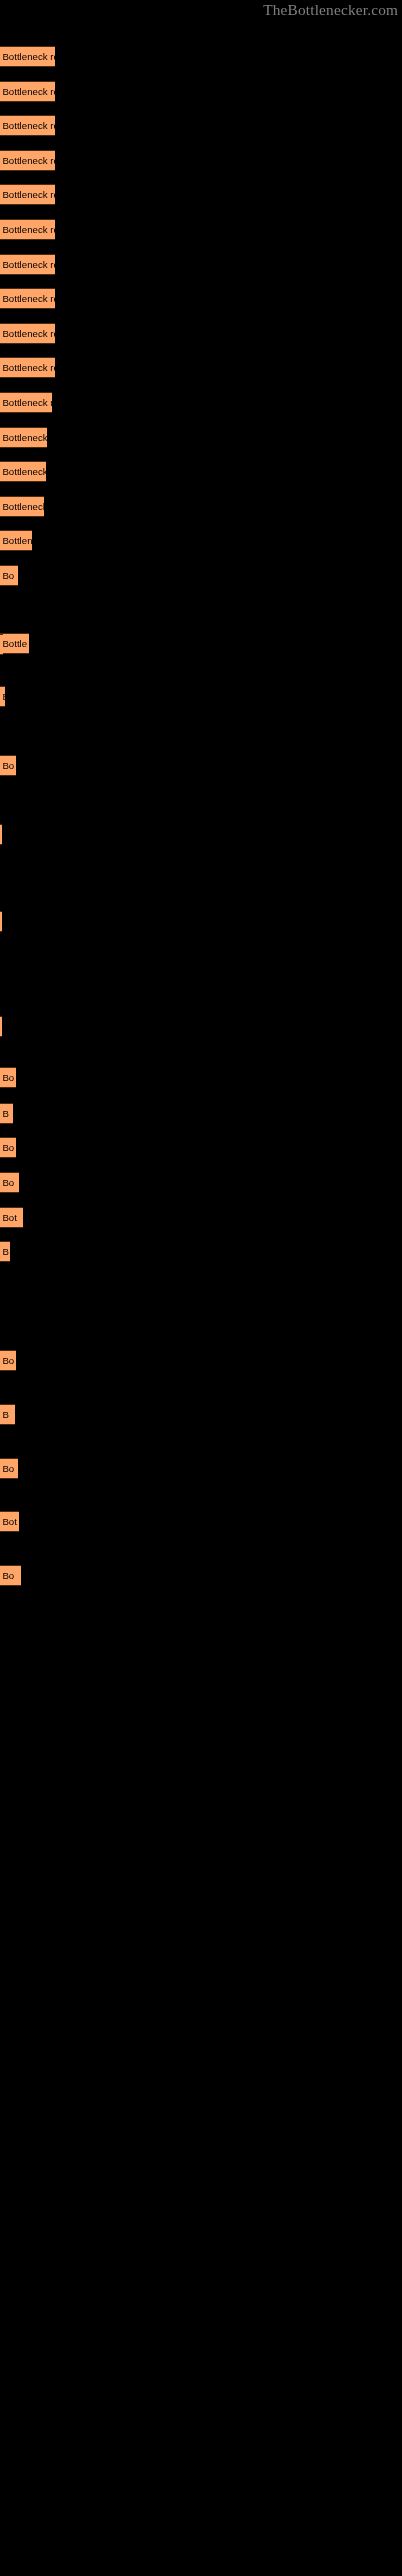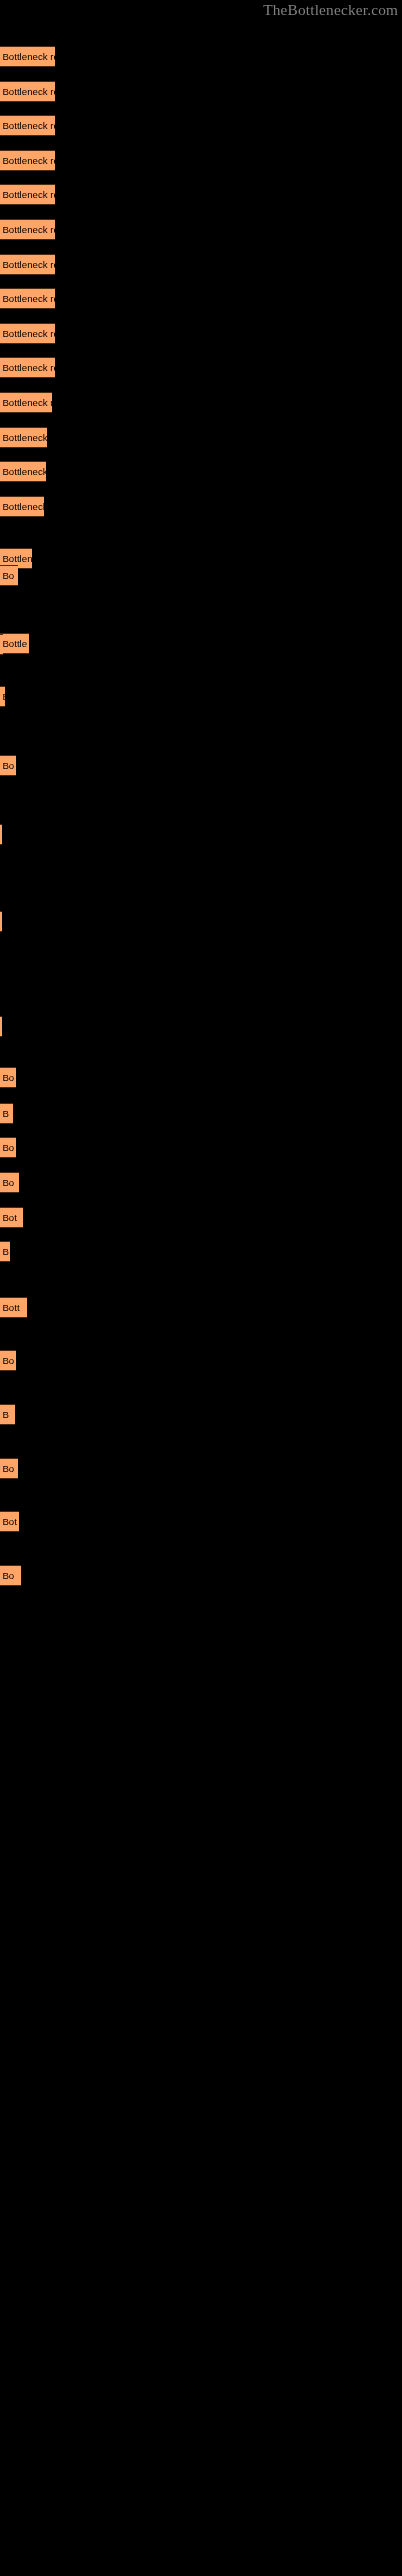--- a/index.html
+++ b/index.html
@@ -141,21 +141,21 @@
       <div class="bar" title="Bottleneck result 13" style="width: 46px; height: 21px;">
         <span class="bar-label">Bottleneck r</span>
       </div>
     </div>
     <div class="bar-row" style="top: 496px; height: 21px;">
       <div class="bar" title="Bottleneck result 14" style="width: 44px; height: 21px;">
         <span class="bar-label">Bottleneck r</span>
       </div>
     </div>
     <div class="bar-row" style="top: 530px; height: 21px;">
-      <div class="bar" title="Bottleneck result 15" style="width: 32px; height: 21px; margin-top: 18px;">
+      <div class="bar" title="Bottleneck result 15" style="width: 32px; height: 21px;">
         <span class="bar-label">Bottlen</span>
       </div>
     </div>
     <div class="bar-row" style="top: 565px; height: 21px;">
       <div class="bar" title="Bottleneck result 16" style="width: 17.7px; height: 21px;">
         <span class="bar-label">Bo</span>
       </div>
     </div>
     <div class="bar-row" style="top: 633px; height: 21px;">
       <div class="bar" title="Bottleneck result 17" style="width: 29px; height: 21px;">
@@ -215,25 +215,20 @@
     <div class="bar-row" style="top: 1207px; height: 21px;">
       <div class="bar" title="Bottleneck result 28" style="width: 22.5px; height: 21px;">
         <span class="bar-label">Bot</span>
       </div>
     </div>
     <div class="bar-row" style="top: 1241px; height: 21px;">
       <div class="bar" title="Bottleneck result 29" style="width: 9.7px; height: 21px;">
         <span class="bar-label">B</span>
       </div>
     </div>
-    <div class="bar-row" style="top: 1297px; height: 21px;">
-      <div class="bar" title="Bottleneck result 30" style="width: 27px; height: 21px;">
-        <span class="bar-label">Bott</span>
-      </div>
-    </div>
     <div class="bar-row" style="top: 1350px; height: 21px;">
       <div class="bar" title="Bottleneck result 31" style="width: 16px; height: 21px;">
         <span class="bar-label">Bo</span>
       </div>
     </div>
     <div class="bar-row" style="top: 1404px; height: 21px;">
       <div class="bar" title="Bottleneck result 32" style="width: 14.5px; height: 21px;">
         <span class="bar-label">B</span>
       </div>
     </div>

